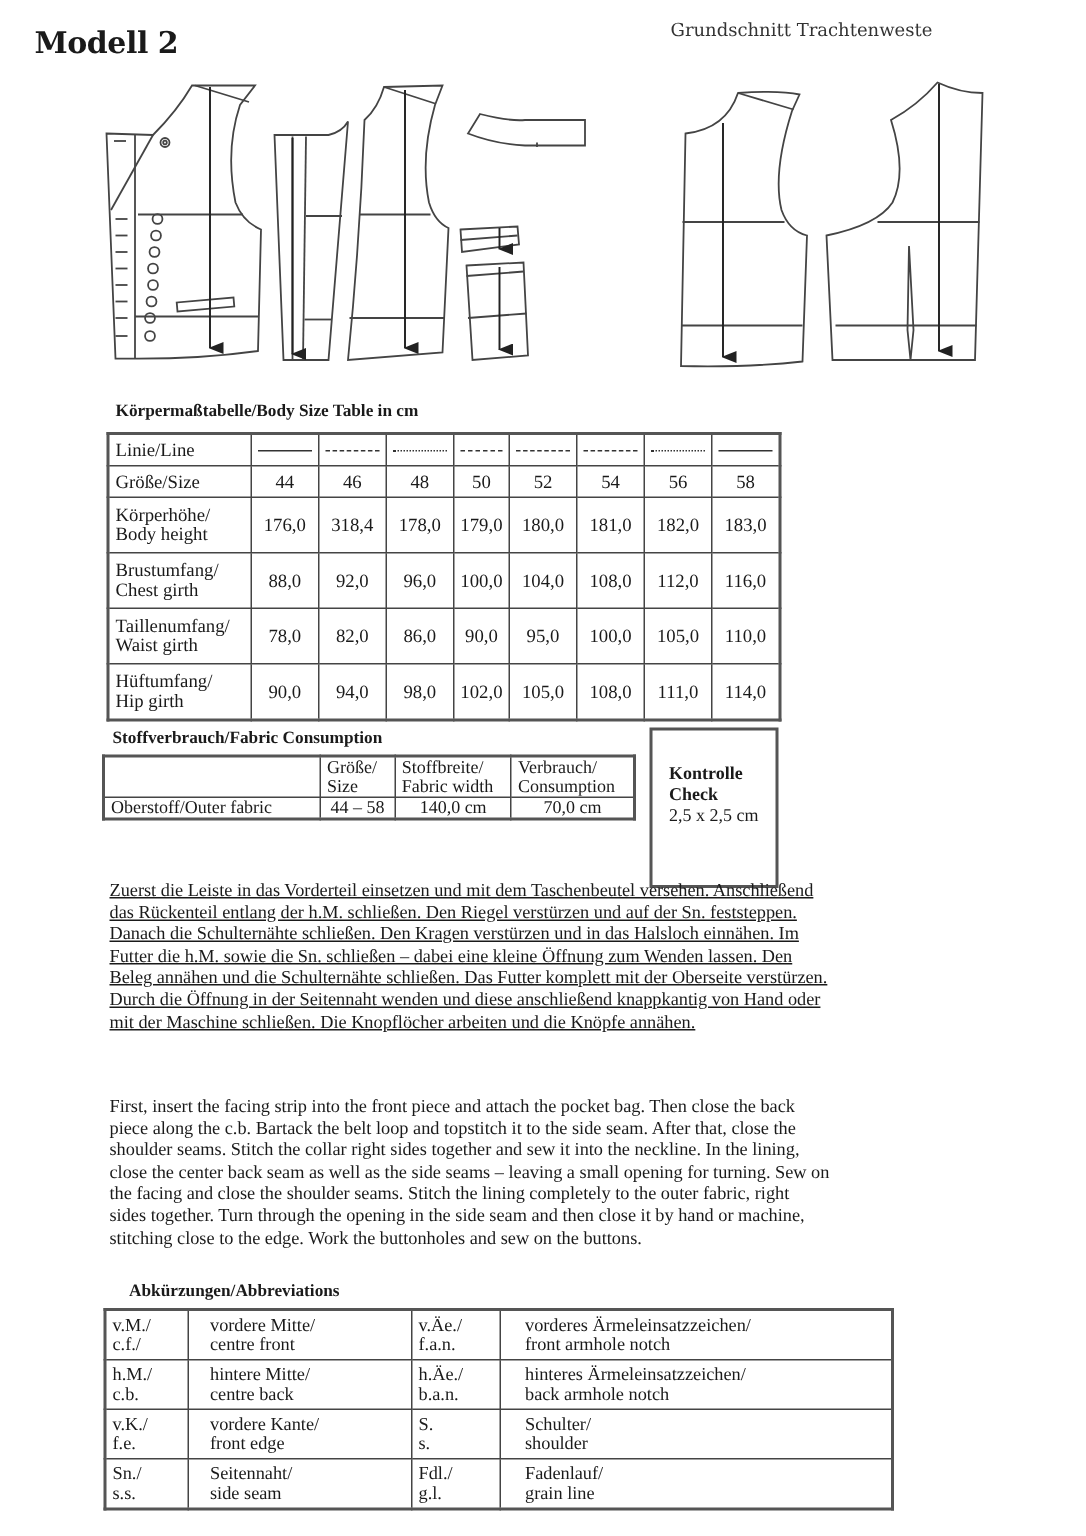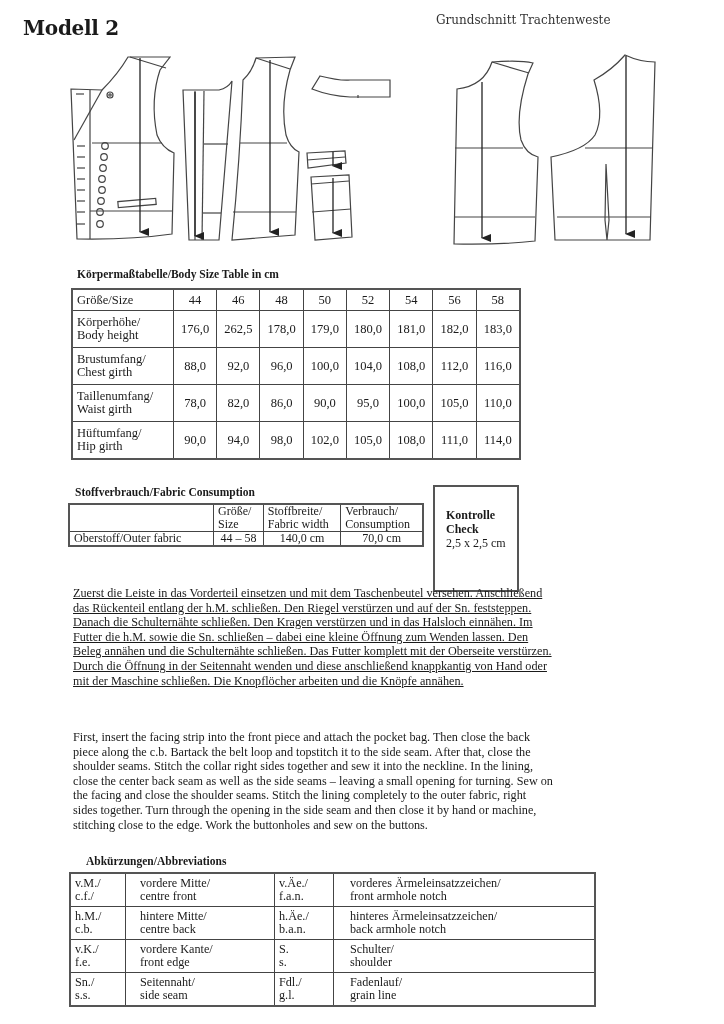--- a/index.html
+++ b/index.html
@@ -1,20 +1,20 @@
 <!DOCTYPE html>
 <html><head>
 <meta charset="utf-8">
 <style>
   html, body { margin: 0; padding: 0; background: #ffffff; }
   body { width: 724px; height: 1024px; position: relative; overflow: hidden;
          font-family: "DejaVu Serif", "Liberation Serif", serif; color: #1a1a1a; }
   .abs { position: absolute; }
   .title { left: 23px; top: 16px; font-size: 20px; font-weight: bold; letter-spacing: -0.3px; }
-  .subtitle { left: 436px; top: 13px; font-size: 12px; color: #333; }
+  .subtitle { left: 447px; top: 13px; font-size: 12px; color: #333; }
   svg.patterns { position: absolute; left: 0; top: 0; }
   svg.patterns path, svg.patterns line, svg.patterns polyline, svg.patterns polygon, svg.patterns rect, svg.patterns circle {
     fill: none; stroke: #444; stroke-width: 1.2;
   }
   svg.patterns .grain { stroke: #222; stroke-width: 1.3; }
   svg.patterns .arrowhead { fill: #222; stroke: none; }
 
   .sec-head { font-size: 11.5px; font-weight: bold; font-family: "Liberation Serif", serif; }
   table { border-collapse: collapse; font-family: "Liberation Serif", serif; }
   td { border: 1px solid #444; padding: 0 4px; }
@@ -150,35 +150,46 @@
     <line x1="585" y1="148" x2="653" y2="148"></line>
     <line x1="557" y1="217" x2="651" y2="217"></line>
     <path d="M606,164 L609,220 L607,240 L605,220 Z"></path>
     <line class="grain" x1="626" y1="56" x2="626" y2="234" marker-end="url(#ah)"></line>
   </g>
 </svg>
 
 <div class="abs sec-head body-head">Körpermaßtabelle/Body Size Table in cm</div>
 <table class="abs body-table">
   <tbody>
+      <tr>
+    <td class="lbl">Linie/Line</td>
+    <td><span class="line-sample ls-solid"></span></td>
+    <td><span class="line-sample ls-dash"></span></td>
+    <td><span class="line-sample ls-dot"></span></td>
+    <td><span class="line-sample ls-dash-s"></span></td>
+    <td><span class="line-sample ls-dash"></span></td>
+    <td><span class="line-sample ls-dash"></span></td>
+    <td><span class="line-sample ls-dot"></span></td>
+    <td><span class="line-sample ls-solid"></span></td>
+  </tr>
   <tr>
     <td class="lbl">Größe/Size</td>
     <td>44</td>
     <td>46</td>
     <td>48</td>
     <td>50</td>
     <td>52</td>
     <td>54</td>
     <td>56</td>
     <td>58</td>
   </tr>
   <tr class="tall">
     <td class="lbl"><span>Körperhöhe/</span><br><span>Body height</span></td>
     <td>176,0</td>
-    <td>262,5</td>
+    <td>318,4</td>
     <td>178,0</td>
     <td>179,0</td>
     <td>180,0</td>
     <td>181,0</td>
     <td>182,0</td>
     <td>183,0</td>
   </tr>
   <tr class="tall">
     <td class="lbl"><span>Brustumfang/</span><br><span>Chest girth</span></td>
     <td>88,0</td>

